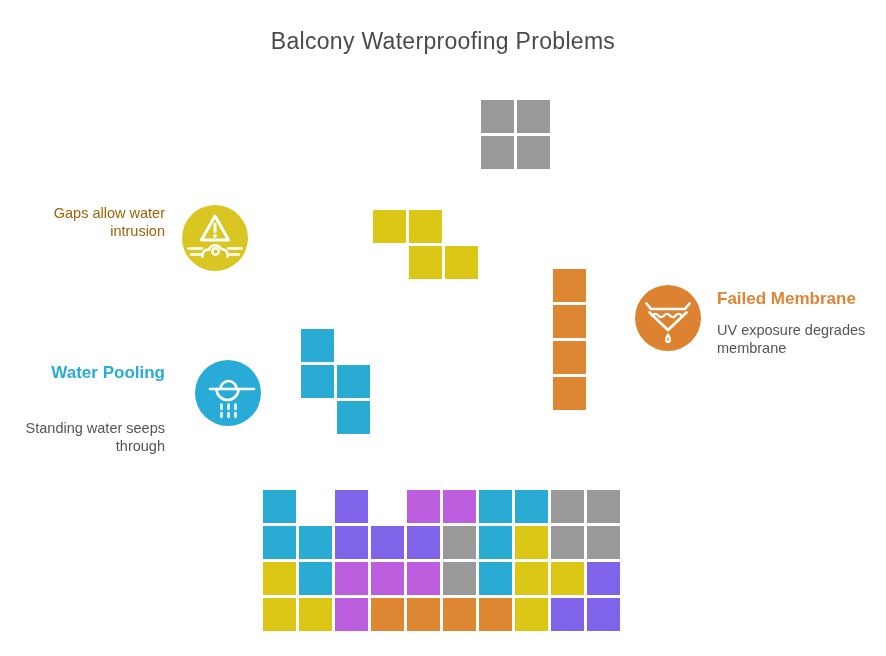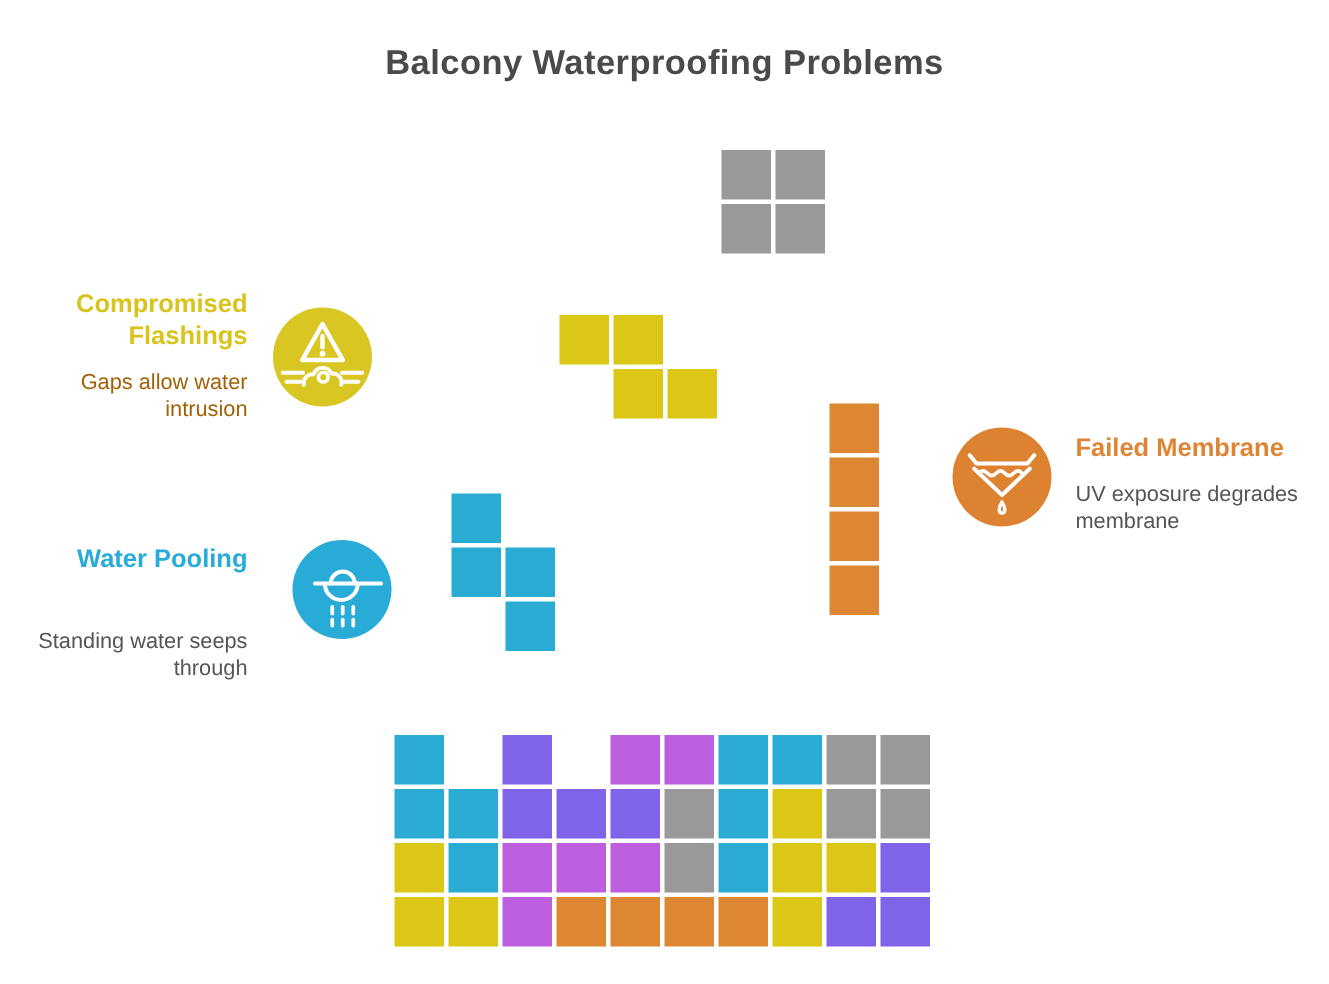--- a/index.html
+++ b/index.html
@@ -1,19 +1,19 @@
 <!DOCTYPE html>
 <html><head>
 <meta charset="utf-8">
 <style>
   html,body{margin:0;padding:0;background:#ffffff;}
   body{width:886px;height:656px;overflow:hidden;font-family:"Liberation Sans",sans-serif;}
   .canvas{position:relative;width:886px;height:656px;background:#fff;}
   .page-title{position:absolute;top:13px;left:0;width:100%;text-align:center;
-    font-size:23px;font-weight:bold;letter-spacing:.3px;}
+    font-size:23px;font-weight:normal;letter-spacing:.3px;}
   
   .cell{position:absolute;width:33px;height:33px;}
   
   .callout{position:absolute;display:flex;}
   .icon-circle{border-radius:50%;flex:0 0 auto;display:flex;align-items:center;justify-content:center;}
   .icon-circle svg{width:100%;height:100%;display:block;}
   .callout-title{font-size:17px;font-weight:bold;line-height:21px;}
   .callout-desc{font-size:14.5px;line-height:18px;margin-top:12px;}
   #co-surface{left:635px;top:115px;gap:13px;}
   #co-surface .icon-circle{width:70px;height:70px;}
@@ -89,21 +89,20 @@
       <div class="cell" style="left: 443px; top: 598px; width: 33px; height: 33px; background: rgb(221, 135, 51);"></div>
       <div class="cell" style="left: 479px; top: 598px; width: 33px; height: 33px; background: rgb(221, 135, 51);"></div>
       <div class="cell" style="left: 515px; top: 598px; width: 33px; height: 33px; background: rgb(220, 199, 22);"></div>
       <div class="cell" style="left: 551px; top: 598px; width: 33px; height: 33px; background: rgb(127, 99, 232);"></div>
       <div class="cell" style="left: 587px; top: 598px; width: 33px; height: 33px; background: rgb(127, 99, 232);"></div>
     </div>
 
 
   <div class="callout" id="co-flashings">
     <div class="callout-text">
-      <div class="callout-title" style="color: rgb(216, 196, 28);">Compromised Flashings</div>
       <div class="callout-desc" style="color: #a16207;">Gaps allow water intrusion</div>
     </div>
     <div class="icon-circle" style="background-color: rgb(217, 198, 35);">
       <svg viewBox="0 0 66 66" aria-hidden="true">
         <path class="ic" d="M33 11 L19.5 35 L46.5 35 Z" stroke-width="3"></path>
         <path class="ic" d="M33 19 L33 26.5" stroke-width="3"></path>
         <circle cx="33" cy="30.8" r="1.9" fill="#fff"></circle>
         <path class="ic" d="M6.5 43.5 H20 M9 49.5 H18.5 M46 43.5 H59.5 M47.5 49.5 H57" stroke-width="2.6"></path>
         <path class="ic" d="M20.5 51.5 a6 6 0 0 1 6.5 -7 a6.5 6.5 0 0 1 12 -0.5 a6 6 0 0 1 6.5 7.5" stroke-width="2.6"></path>
         <circle class="ic" cx="33.5" cy="46.5" r="3.2" stroke-width="2.4"></circle>

